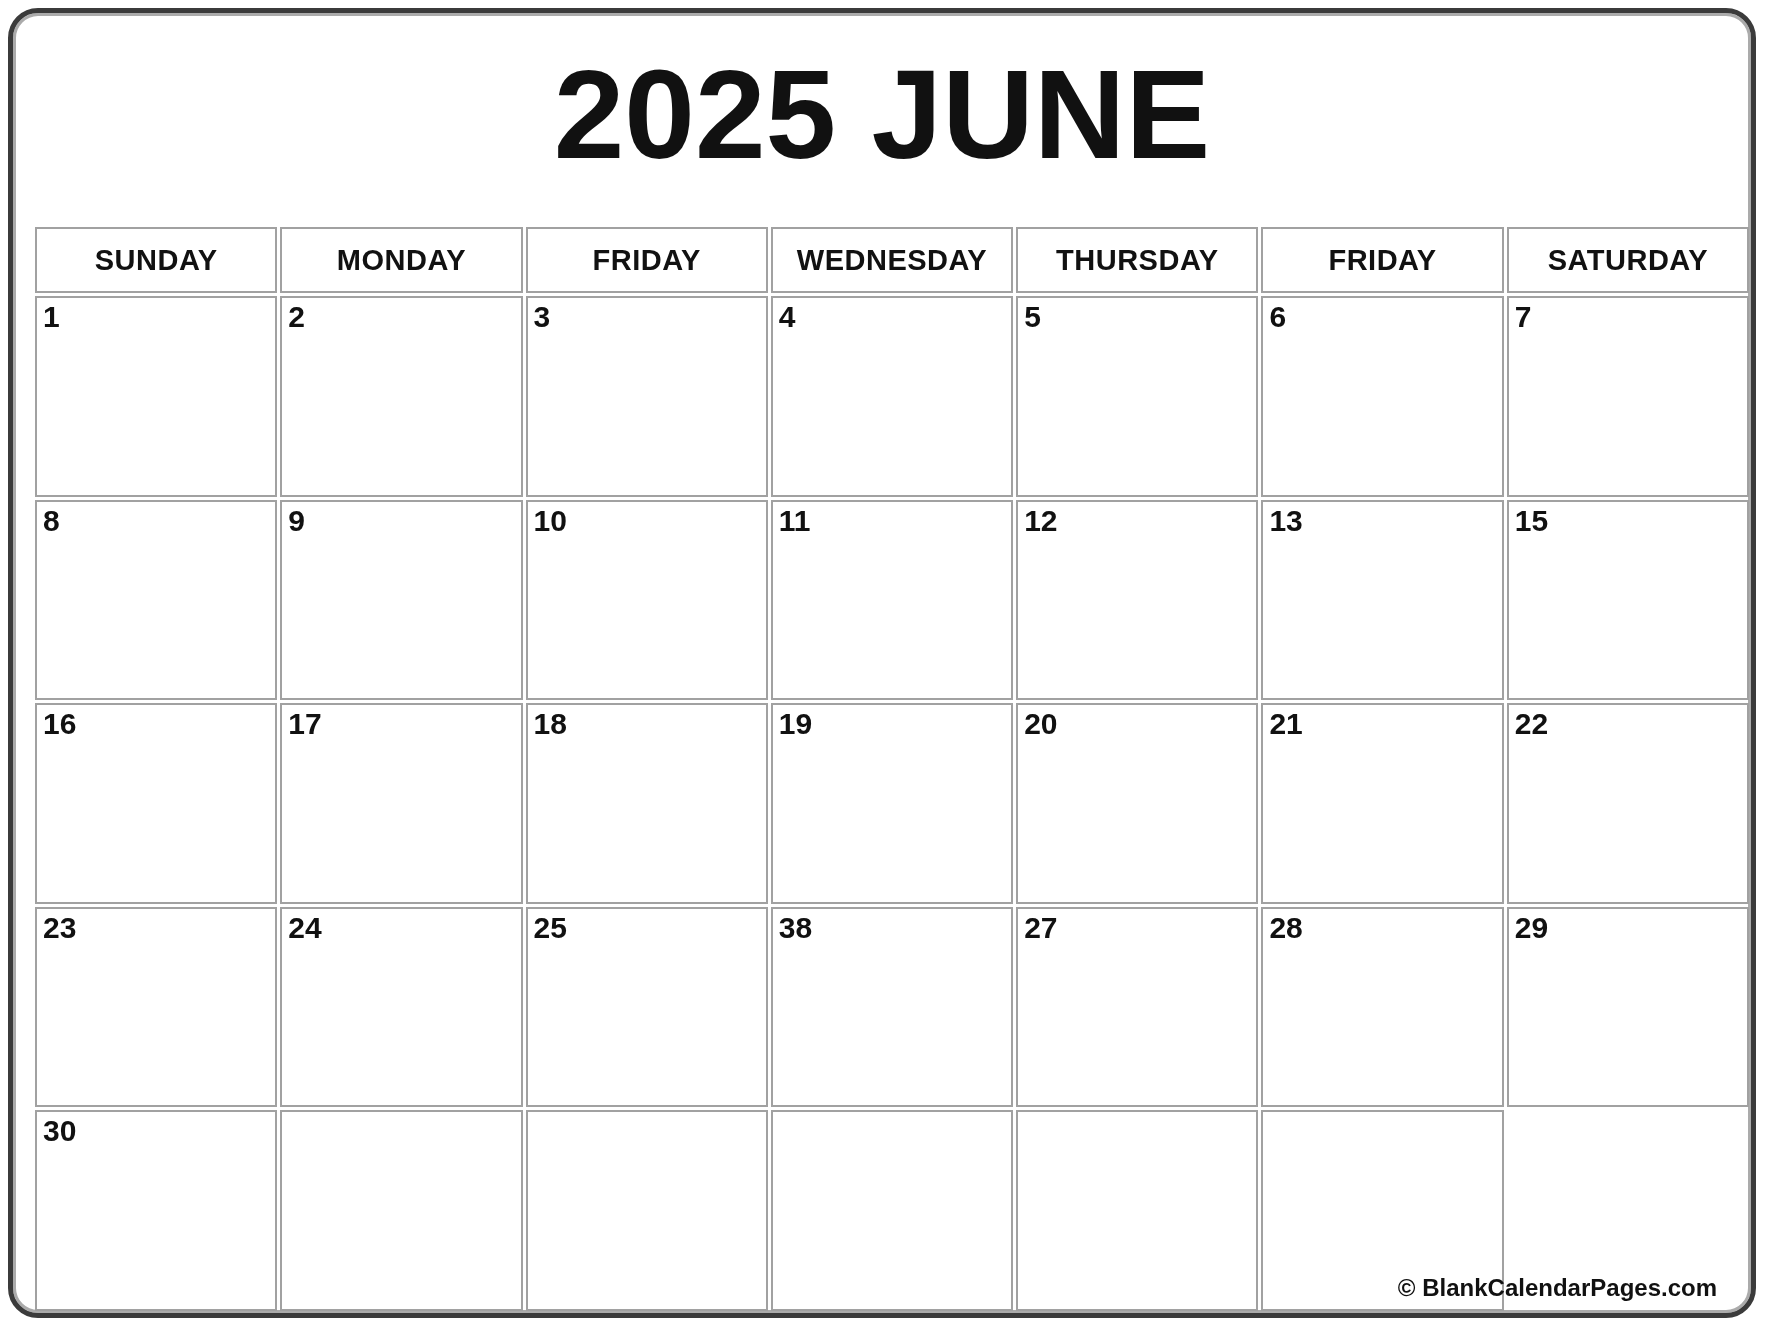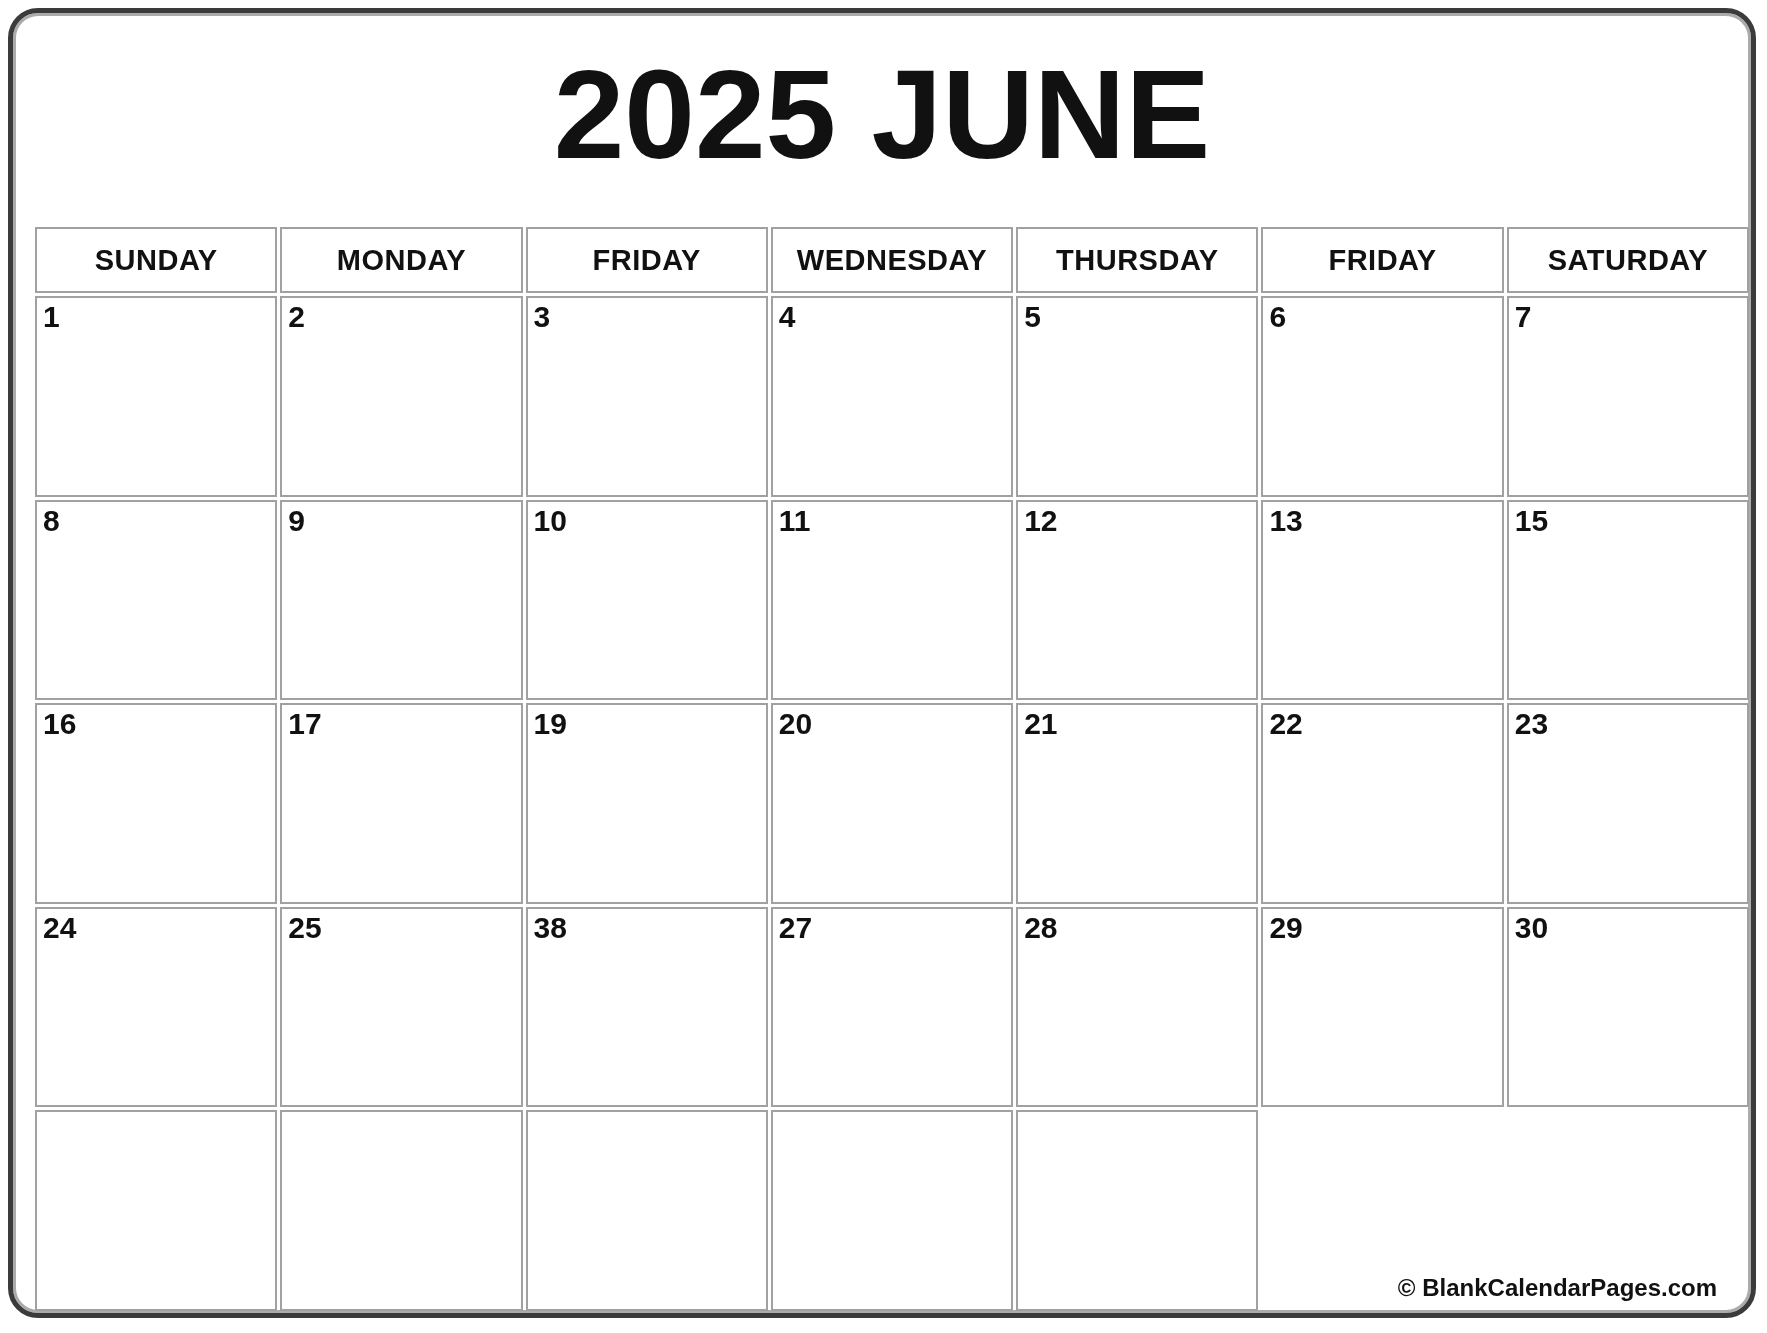--- a/index.html
+++ b/index.html
@@ -110,20 +110,21 @@
       <div class="cell day"><span>7</span></div>
       <div class="cell day"><span>8</span></div>
       <div class="cell day"><span>9</span></div>
       <div class="cell day"><span>10</span></div>
       <div class="cell day"><span>11</span></div>
       <div class="cell day"><span>12</span></div>
       <div class="cell day"><span>13</span></div>
       <div class="cell day"><span>15</span></div>
       <div class="cell day"><span>16</span></div>
       <div class="cell day"><span>17</span></div>
+      <div class="cell day"><span>18</span></div>
       <div class="cell day"><span>19</span></div>
       <div class="cell day"><span>20</span></div>
       <div class="cell day"><span>21</span></div>
       <div class="cell day"><span>22</span></div>
       <div class="cell day"><span>23</span></div>
       <div class="cell day"><span>24</span></div>
       <div class="cell day"><span>25</span></div>
       <div class="cell day"><span>38</span></div>
       <div class="cell day"><span>27</span></div>
       <div class="cell day"><span>28</span></div>

